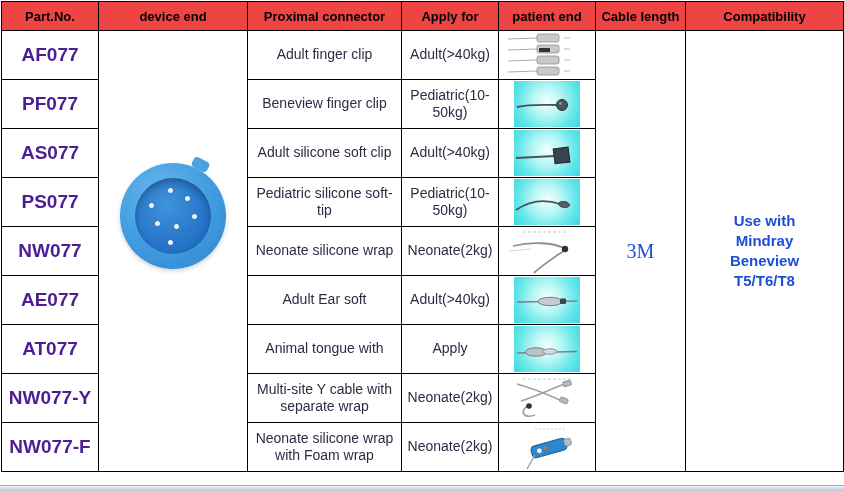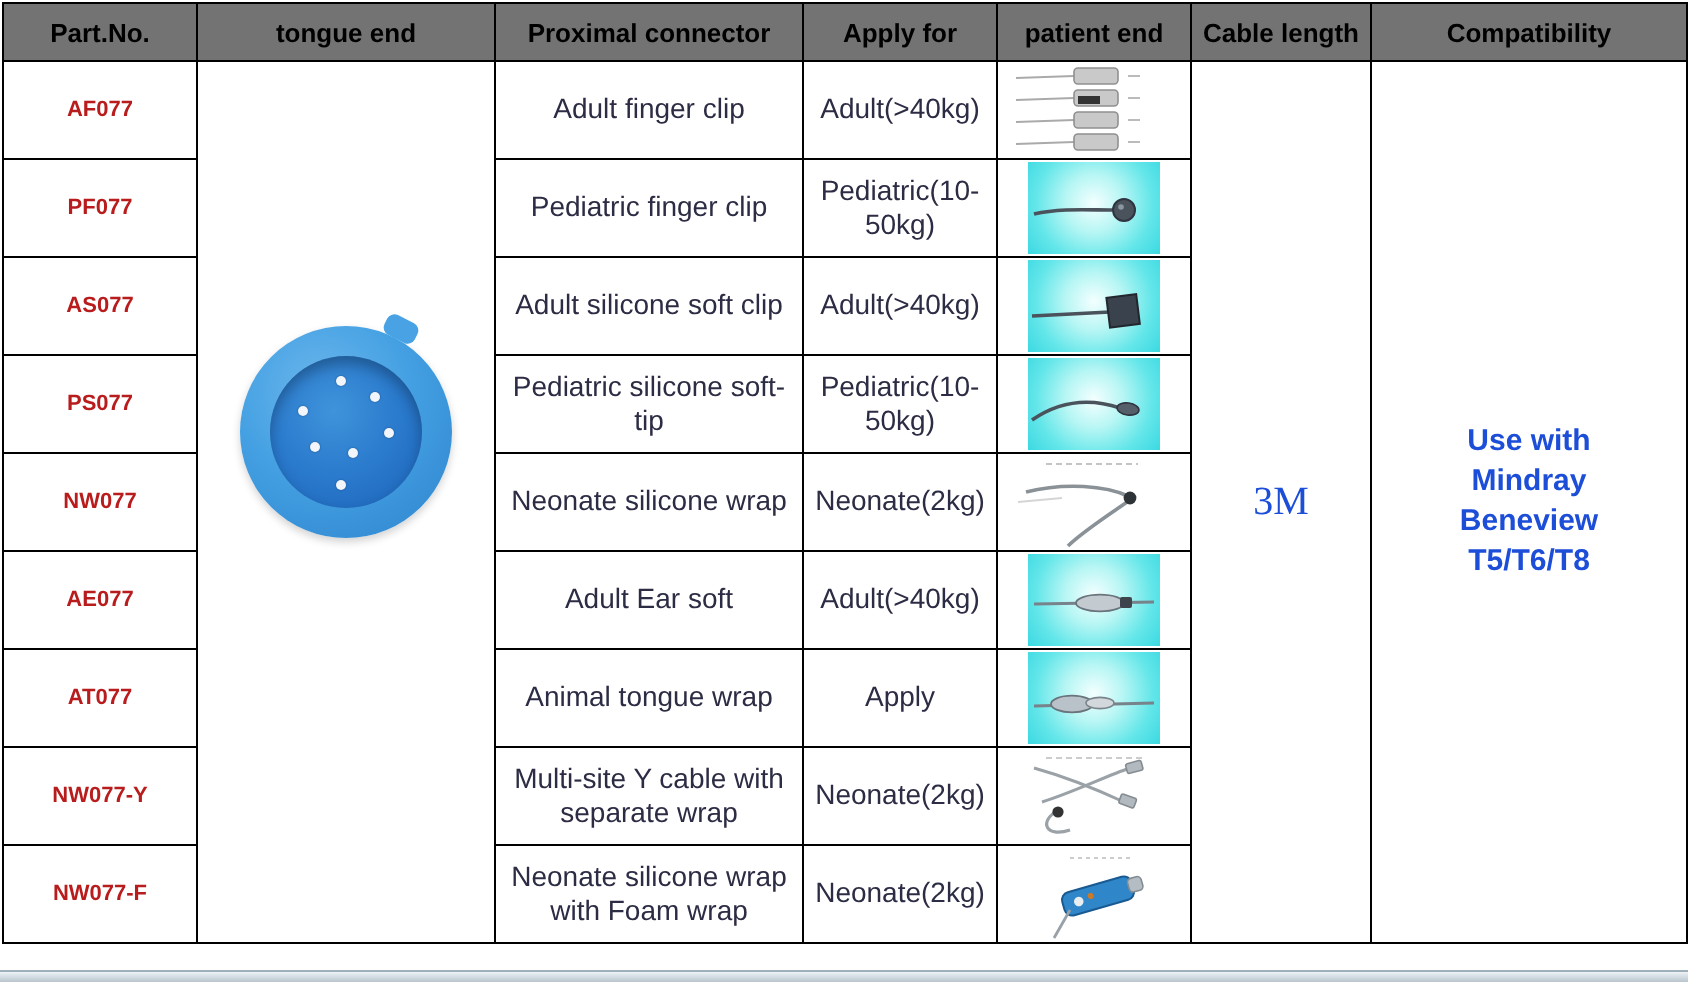--- a/index.html
+++ b/index.html
@@ -14,24 +14,24 @@
     background:#fff;
   }
   .spec-table th, .spec-table td {
     border:1px solid #000;
     text-align:center; vertical-align:middle;
     overflow:hidden;
   }
   .spec-table thead tr { height:29px; }
   .spec-table tbody tr { height:49px; }
   th {
-    background:#737373; color:#000; font-size:13px; font-weight:bold;
+    background:#ef4444; color:#000; font-size:13px; font-weight:bold;
     padding:2px;
   }
-  td.part  { font-size:11px; font-weight:bold; color:#b91c1c; }
+  td.part  { font-size:19px; font-weight:bold; color:#4c1d95; }
   td.prox, td.apply {
     font-size:14px; color:#2c2c44; line-height:1.25; padding:2px 4px;
   }
   td.cable { font-size:20px; color:#1d4ed8;font-family:Liberation Serif, serif; }
   td.compat { font-size:15px; font-weight:bold; color:#1d4ed8; }
   td.compat .compat-text { max-width:100px; margin:0 auto; line-height:1.35; }
   td.patient { padding:1px; }
 
   
   .tile-cyan {
@@ -83,21 +83,21 @@
       <col style="width:149px">
       <col style="width:154px">
     <col style="width:97px">
       <col style="width:97px">
       <col style="width:90px">
       <col style="width:158px">
   </colgroup>
   <thead>
     <tr>
       <th>Part.No.</th>
-      <th>tongue end</th>
+      <th>device end</th>
       <th>Proximal connector</th>
       <th>Apply for</th>
       <th>patient end</th>
       <th>Cable length</th>
       <th>Compatibility</th>
     </tr>
   </thead>
   <tbody>
     <tr>
       <td class="part">AF077</td>
@@ -144,21 +144,21 @@
           </svg>
         </div>
       </td>
       <td rowspan="9" class="cable">3M</td>
       <td rowspan="9" class="compat">
         <div class="compat-text">Use with Mindray Beneview T5/T6/T8</div>
       </td>
     </tr>
     <tr>
       <td class="part">PF077</td>
-      <td class="prox">Pediatric finger clip</td>
+      <td class="prox">Beneview finger clip</td>
       <td class="apply">Pediatric(10-50kg)</td>
       <td class="patient">
         <div class="tile-cyan">
           <svg width="66" height="46" viewBox="0 0 66 46">
             <path d="M3,26 C16,23 30,24 42,24" stroke="#4a525c" stroke-width="1.8" fill="none"></path>
             <circle cx="48" cy="24" r="5.5" fill="#4a525c" stroke="#2e3440" stroke-width="1"></circle>
             <circle cx="46.5" cy="22.5" r="1.4" fill="#8a97a3"></circle>
           </svg>
         </div>
       </td>
@@ -214,21 +214,21 @@
           <svg width="66" height="46" viewBox="0 0 66 46">
             <line x1="3" y1="25" x2="63" y2="24" stroke="#78828a" stroke-width="1.4"></line>
             <ellipse cx="36" cy="24.5" rx="12" ry="4.2" fill="#c3cbd1" stroke="#6a747c" stroke-width="0.9"></ellipse>
             <rect x="46" y="21.5" width="6" height="5.5" rx="1" fill="#3e444b"></rect>
           </svg>
         </div>
       </td>
     </tr>
     <tr>
       <td class="part">AT077</td>
-      <td class="prox">Animal tongue wrap</td>
+      <td class="prox">Animal tongue with</td>
       <td class="apply">Apply</td>
       <td class="patient">
         <div class="tile-cyan">
           <svg width="66" height="46" viewBox="0 0 66 46">
             <line x1="3" y1="27" x2="63" y2="25.5" stroke="#78828a" stroke-width="1.4"></line>
             <ellipse cx="22" cy="26" rx="10.5" ry="4.2" fill="#b9c1c9" stroke="#6a747c" stroke-width="0.9"></ellipse>
             <ellipse cx="36" cy="25.5" rx="7" ry="2.8" fill="#d2d8dc" stroke="#7a848c" stroke-width="0.8"></ellipse>
           </svg>
         </div>
       </td>

